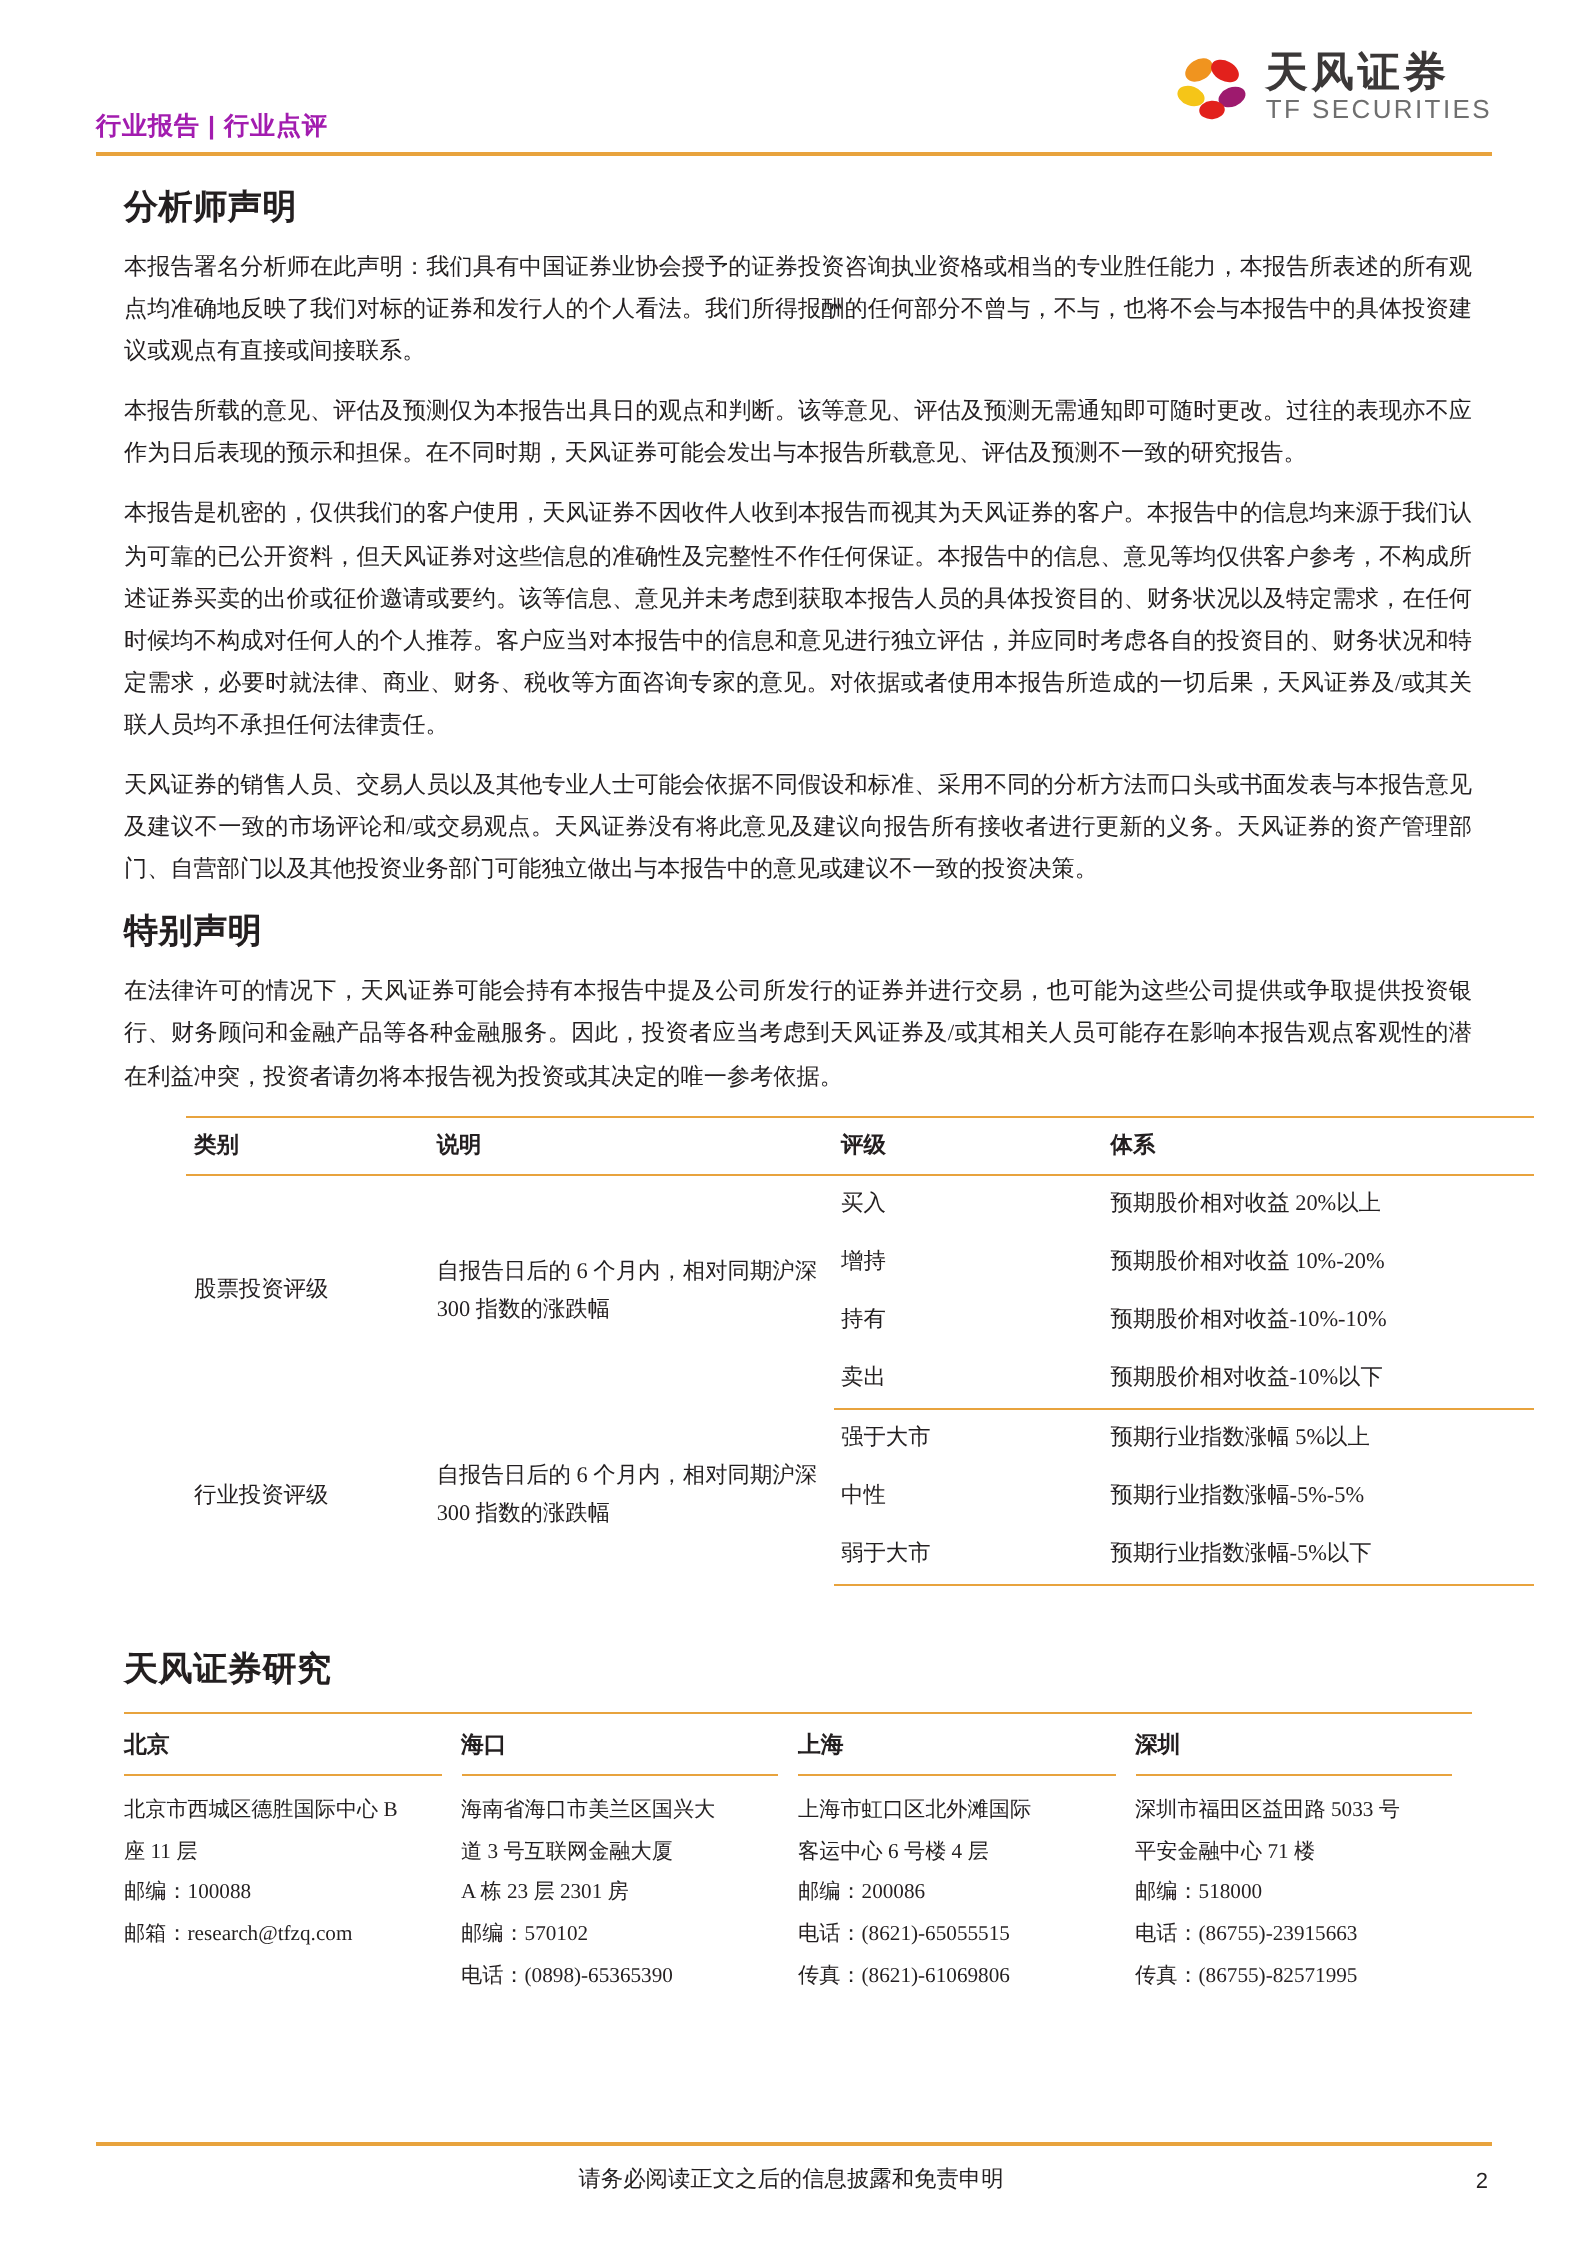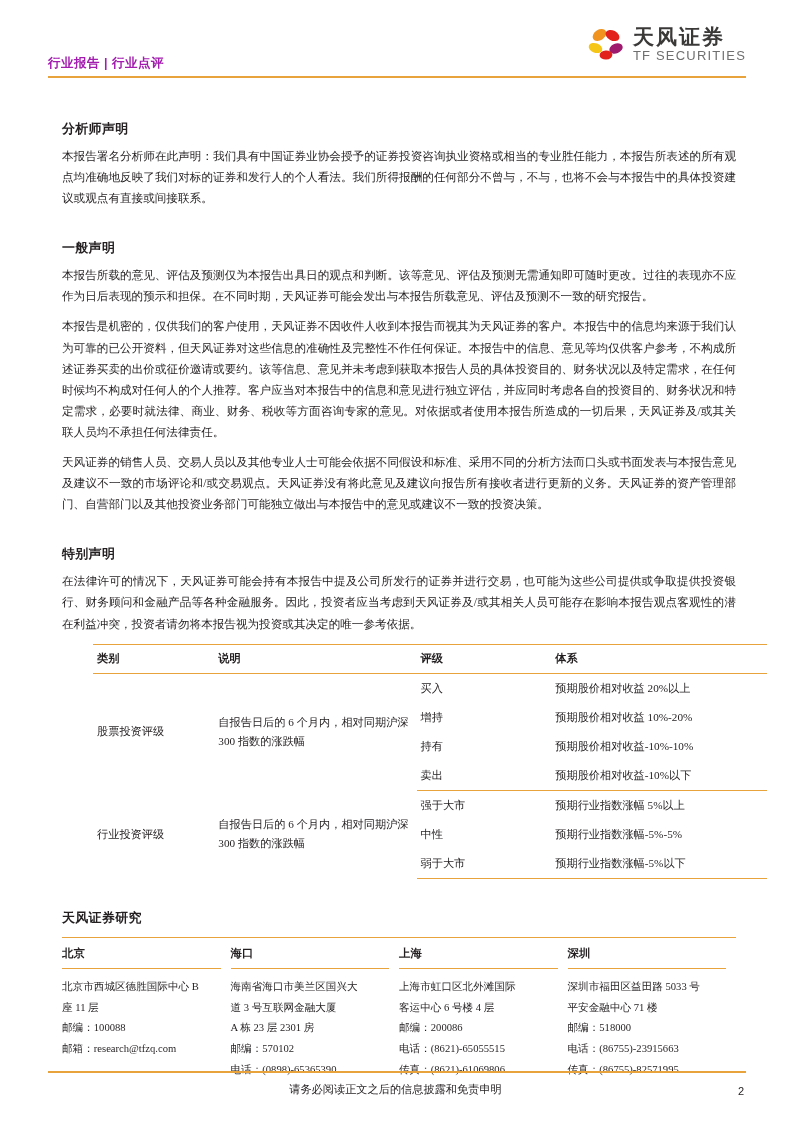--- a/index.html
+++ b/index.html
@@ -56,23 +56,23 @@
     height: 2px;
     background: #e8a33d;
   }
 
   
   .body {
     position: absolute;
     left: 62px; right: 58px; top: 90px;
   }
   h2.sec {
-    font-size: 13px;
+    font-size: 17px;
     font-weight: bold;
-    margin: 30px 0 8px 0;
+    margin: 2px 0 8px 0;
     color: #231f20;
     font-family: "Liberation Sans", sans-serif;
     letter-spacing: 0.3px;
   }
   p.para {
     margin: 0 0 9px 0;
     font-size: 11.6px;
     line-height: 1.82;
     text-align: justify;
     text-justify: inter-ideograph;
@@ -184,21 +184,20 @@
       </span>
     </div>
   </div>
   <div class="header-rule"></div>
 
   <div class="body">
 
     <h2 class="sec">分析师声明</h2>
     <p class="para">本报告署名分析师在此声明：我们具有中国证券业协会授予的证券投资咨询执业资格或相当的专业胜任能力，本报告所表述的所有观点均准确地反映了我们对标的证券和发行人的个人看法。我们所得报酬的任何部分不曾与，不与，也将不会与本报告中的具体投资建议或观点有直接或间接联系。</p>
 
-    <h2 class="sec">一般声明</h2>
     <p class="para">本报告所载的意见、评估及预测仅为本报告出具日的观点和判断。该等意见、评估及预测无需通知即可随时更改。过往的表现亦不应作为日后表现的预示和担保。在不同时期，天风证券可能会发出与本报告所载意见、评估及预测不一致的研究报告。</p>
     <p class="para">本报告是机密的，仅供我们的客户使用，天风证券不因收件人收到本报告而视其为天风证券的客户。本报告中的信息均来源于我们认为可靠的已公开资料，但天风证券对这些信息的准确性及完整性不作任何保证。本报告中的信息、意见等均仅供客户参考，不构成所述证券买卖的出价或征价邀请或要约。该等信息、意见并未考虑到获取本报告人员的具体投资目的、财务状况以及特定需求，在任何时候均不构成对任何人的个人推荐。客户应当对本报告中的信息和意见进行独立评估，并应同时考虑各自的投资目的、财务状况和特定需求，必要时就法律、商业、财务、税收等方面咨询专家的意见。对依据或者使用本报告所造成的一切后果，天风证券及/或其关联人员均不承担任何法律责任。</p>
     <p class="para">天风证券的销售人员、交易人员以及其他专业人士可能会依据不同假设和标准、采用不同的分析方法而口头或书面发表与本报告意见及建议不一致的市场评论和/或交易观点。天风证券没有将此意见及建议向报告所有接收者进行更新的义务。天风证券的资产管理部门、自营部门以及其他投资业务部门可能独立做出与本报告中的意见或建议不一致的投资决策。</p>
 
     <h2 class="sec">特别声明</h2>
     <p class="para">在法律许可的情况下，天风证券可能会持有本报告中提及公司所发行的证券并进行交易，也可能为这些公司提供或争取提供投资银行、财务顾问和金融产品等各种金融服务。因此，投资者应当考虑到天风证券及/或其相关人员可能存在影响本报告观点客观性的潜在利益冲突，投资者请勿将本报告视为投资或其决定的唯一参考依据。</p>
 
     <table class="ratings">
       <thead>
         <tr>

